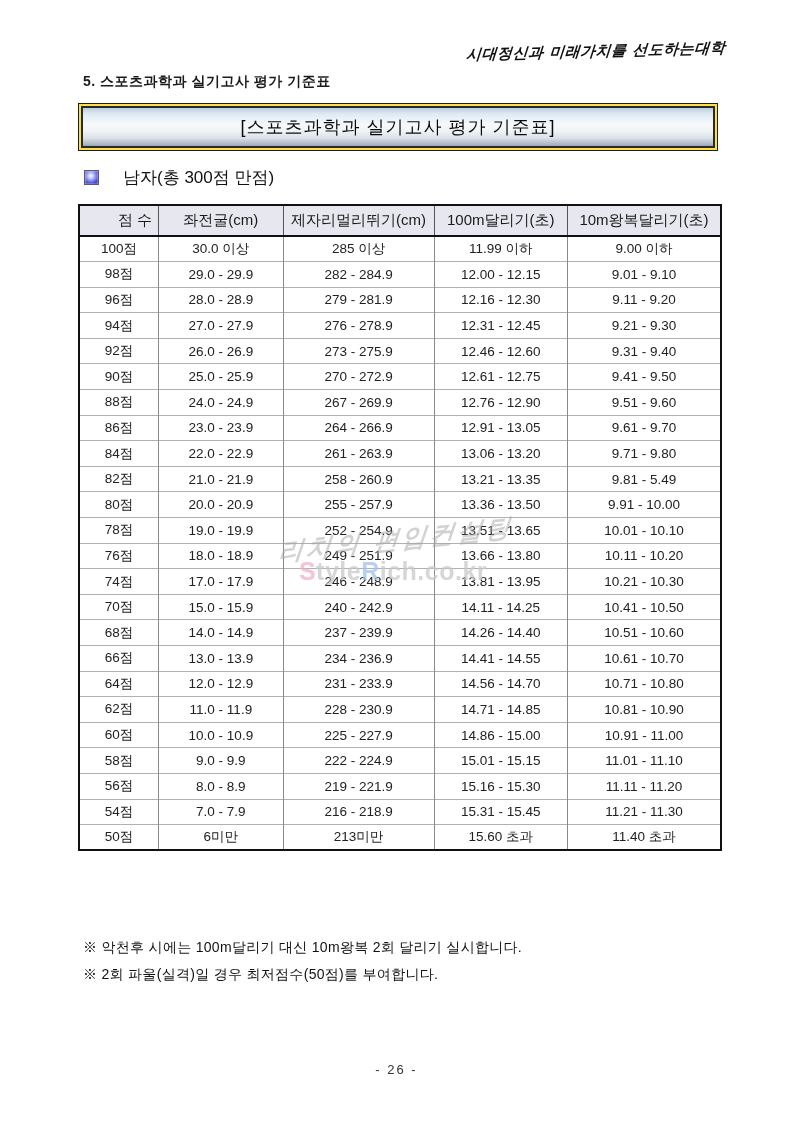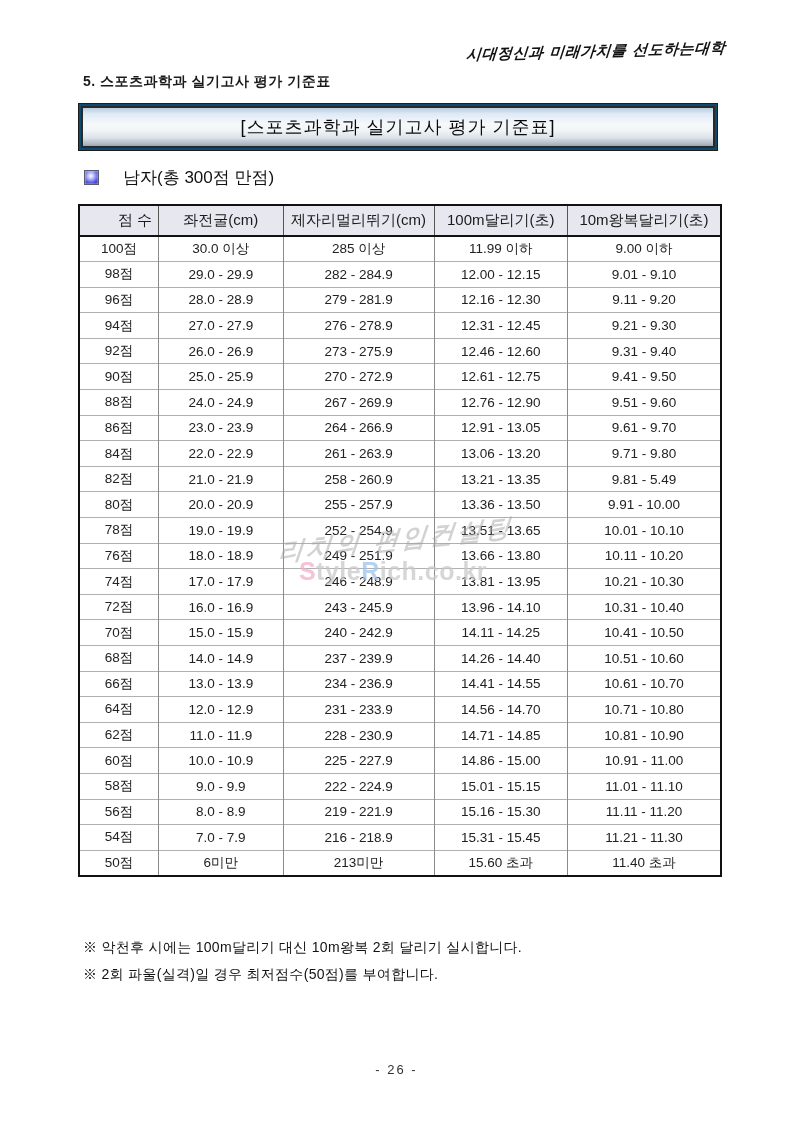--- a/index.html
+++ b/index.html
@@ -19,21 +19,21 @@
     transform: rotate(-1.5deg) skewX(-6deg);
     letter-spacing: 0.5px;
     white-space: nowrap;
   }
   .heading {
     position: absolute; top: 73px; left: 83px;
     font-size: 14px; font-weight: bold; letter-spacing: 0.5px;
   }
   .banner {
     position: absolute; top: 103px; left: 78px; width: 640px; height: 48px;
-    border: 1px solid #1c1c1c; background: #0c4a6e; padding: 2px;
+    border: 1px solid #1c1c1c; background: #fde047; padding: 2px;
   }
   .banner-inner {
     width: 100%; height: 100%;
     border: 2px solid #2a2a2a;
     background: linear-gradient(to bottom,
       #b9cde1 0%, #dfeaf4 16%, #f6f9fc 42%, #f2f5f8 58%,
       #dde3ea 78%, #a8b2bf 97%, #93a0ad 100%);
     display: flex; align-items: center; justify-content: center;
     font-size: 18px; letter-spacing: 1px; color: #0a0a0a;
   }
@@ -221,27 +221,20 @@
         <td>10.11 - 10.20</td>
       </tr>
       <tr>
         <td>74점</td>
         <td>17.0 - 17.9</td>
         <td>246 - 248.9</td>
         <td>13.81 - 13.95</td>
         <td>10.21 - 10.30</td>
       </tr>
       <tr>
-        <td>72점</td>
-        <td>16.0 - 16.9</td>
-        <td>243 - 245.9</td>
-        <td>13.96 - 14.10</td>
-        <td>10.31 - 10.40</td>
-      </tr>
-      <tr>
         <td>70점</td>
         <td>15.0 - 15.9</td>
         <td>240 - 242.9</td>
         <td>14.11 - 14.25</td>
         <td>10.41 - 10.50</td>
       </tr>
       <tr>
         <td>68점</td>
         <td>14.0 - 14.9</td>
         <td>237 - 239.9</td>

